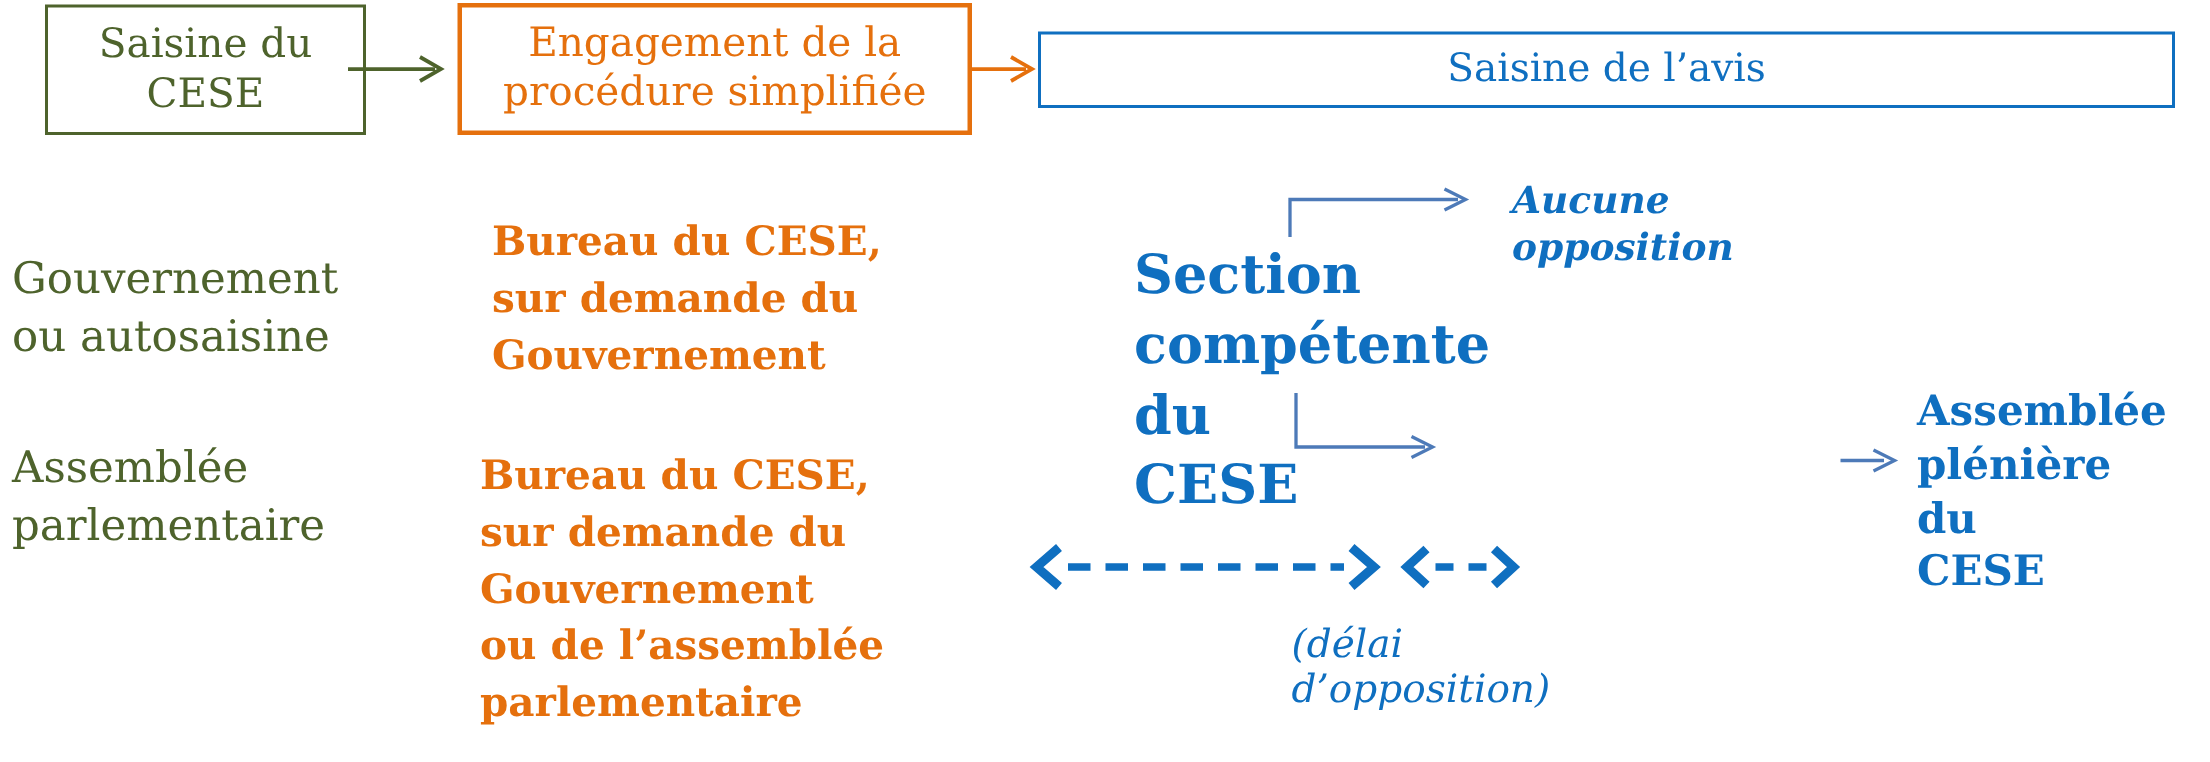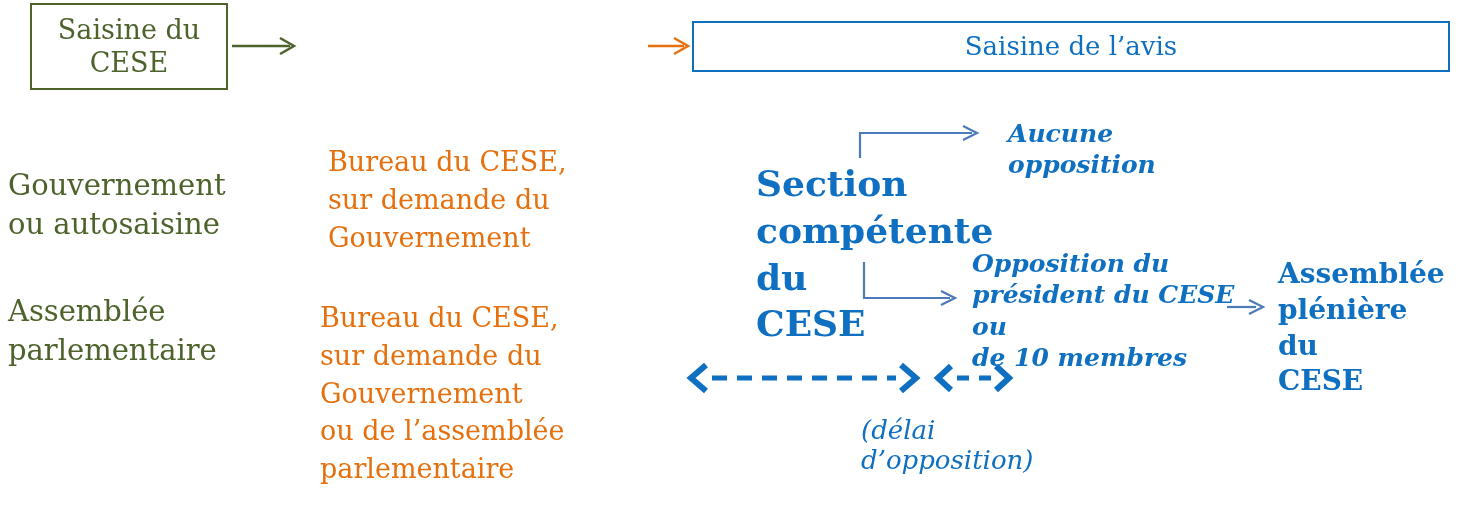--- a/index.html
+++ b/index.html
@@ -22,21 +22,21 @@
   
   .node-box {
     display: flex;
     align-items: center;
     justify-content: center;
     text-align: center;
     box-sizing: border-box;
     line-height: 1.22;
   }
   #saisine-box {
-    left: 30px; top: 3px; width: 198px; height: 87px;
+    left: 30px; top: 3px; width: 214px; height: 87px;
     border: 2.5px solid var(--green);
     color: var(--green);
     font-size: 27px;
   }
   #engagement-box {
     left: 305px; top: 2px; width: 343px; height: 88px;
     border: 3px solid var(--orange);
     color: var(--orange);
     font-size: 27px;
   }
@@ -52,21 +52,21 @@
     color: var(--green);
     font-size: 29px;
     line-height: 1.33;
   }
   #gov-label      { left: 8px;  top: 166px; width: 244px; }
   #assembly-label { left: 8px;  top: 292px; width: 240px; }
 
   
   .bureau-label {
     color: var(--orange);
-    font-weight: normal;
+    font-weight: bold;
     font-size: 27px;
     line-height: 1.4;
   }
   #bureau-gov      { left: 328px; top: 143px; width: 290px; }
   #bureau-assembly { left: 320px; top: 299px; width: 310px; }
 
   
   #section-label {
     left: 756px; top: 160px; width: 164px;
     color: var(--blue);
@@ -159,20 +159,24 @@
       <path class="dash-line dash-short" d="M957 378 H991"></path>
       <path class="dash-head" d="M996 366 L1009 378 L996 390"></path>
     </g>
   </svg>
 
   <div class="abs node-box multiline" id="saisine-box">
     <span class="multiline">Saisine du
 CESE</span>
   </div>
 
+  <div class="abs node-box multiline" id="engagement-box">
+    <span class="multiline">Engagement de la
+procédure simplifiée</span>
+  </div>
 
   <div class="abs node-box" id="examen-box">
     <span>Saisine de l’avis</span>
   </div>
 
   <div class="abs origin-label center multiline" id="gov-label">Gouvernement
 ou autosaisine</div>
 
   <div class="abs origin-label center multiline" id="assembly-label">Assemblée
 parlementaire</div>
@@ -187,23 +191,20 @@
 ou de l’assemblée
 parlementaire</div>
 
   <div class="abs center multiline" id="section-label">Section
 compétente
 du CESE</div>
 
   <div class="abs outcome-label center multiline" id="aucune-label">Aucune
 opposition</div>
 
-  <div class="abs outcome-label center multiline" id="opposition-label">Opposition du
-président du CESE ou
-de 10 membres</div>
 
   <div class="abs center multiline" id="plenary-label">Assemblée
 plénière du
 CESE</div>
 
 
   <div class="abs time-label center" id="days-block">
     <div id="days-note">(délai d’opposition)</div>
   </div>
 

